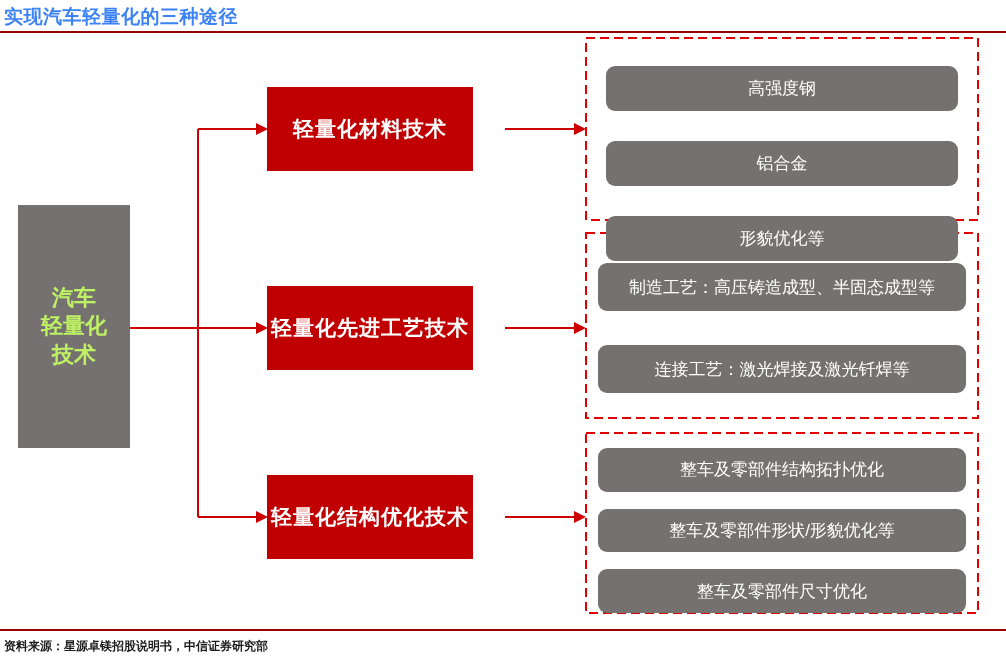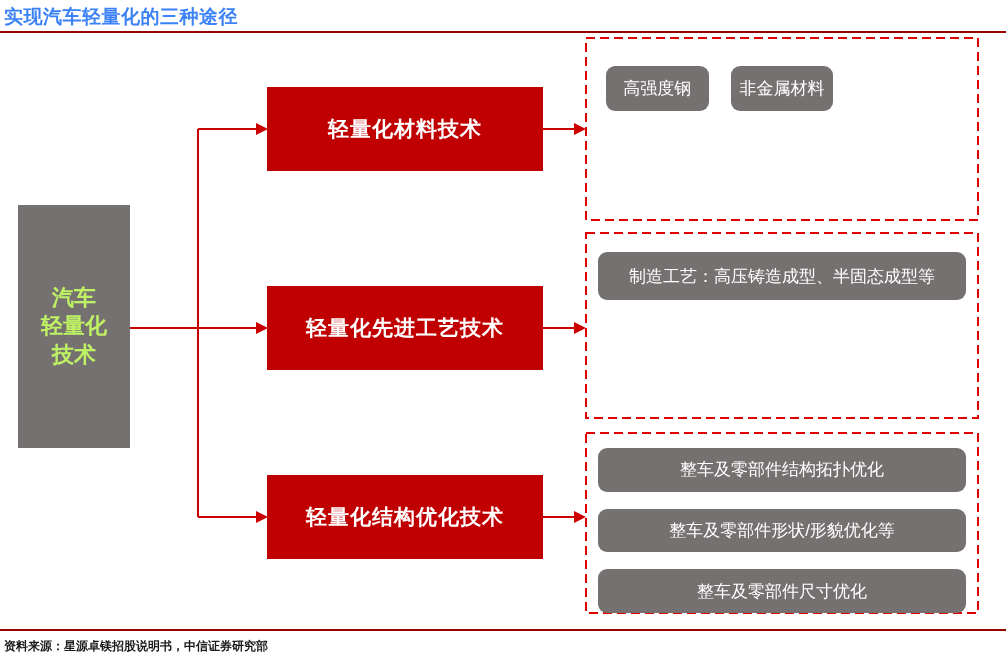--- a/index.html
+++ b/index.html
@@ -22,35 +22,35 @@
     stroke:var(--dashed-red,#e00000);stroke-width:2;fill:none;
     stroke-dasharray:9 5;
   }
   .root-box{
     position:absolute;left:18px;top:205px;width:112px;height:243px;
     background:var(--gray,#767171);color:#bef264;display:flex;
     align-items:center;justify-content:center;text-align:center;
     font-size:22px;font-weight:bold;line-height:1.3;white-space:pre-line;
   }
   .red-box{
-    position:absolute;left:267px;width:276px;height:84px;
+    position:absolute;left:267px;width:206px;height:84px;
     background:var(--box-red,#c00000);color:#fff;display:flex;
     align-items:center;justify-content:center;text-align:center;
     font-size:21px;font-weight:bold;letter-spacing:1px;white-space:nowrap;
   }
   .red-1{top:87px;}
   .red-2{top:286px;}
   .red-3{top:475px;}
   .panel{position:absolute;left:586px;width:392px;box-sizing:border-box;}
   .panel-1{
-    top:38px;height:182px;display:grid;grid-template-columns:1fr 1fr 1fr;
+    top:38px;height:182px;display:grid;grid-template-columns:1fr;
     column-gap:22px;row-gap:30px;padding:28px 20px 0;align-content:start;
   }
   .panel-2{
-    top:222px;height:185px;display:flex;flex-direction:column;
+    top:233px;height:185px;display:flex;flex-direction:column;
     gap:34px;padding:30px 12px 0;
   }
   .panel-3{
     top:433px;height:180px;display:flex;flex-direction:column;
     gap:17px;padding:15px 12px 0;
   }
   .gray-item{
     background:var(--gray,#767171);color:#fff;border-radius:9px;
     display:flex;align-items:center;justify-content:center;text-align:center;
     font-size:17px;white-space:nowrap;
@@ -111,25 +111,27 @@
   </div>
   <div class="red-box red-3">
     <span>轻量化结构优化技术</span>
   </div>
   <div class="red-box red-2">
     <span>轻量化先进工艺技术</span>
   </div>
 
   <div class="panel panel-1">
     <div class="gray-item">高强度钢</div>
-    <div class="gray-item">非金属材料</div>
+    <div class="gray-item">铝合金</div>
+    <div class="gray-item">形貌优化等</div>
   </div>
 
   <div class="panel panel-2">
     <div class="gray-item">制造工艺：高压铸造成型、半固态成型等</div>
+    <div class="gray-item">连接工艺：激光焊接及激光钎焊等</div>
   </div>
 
   <div class="panel panel-3">
     <div class="gray-item">整车及零部件结构拓扑优化</div>
     <div class="gray-item">整车及零部件形状/形貌优化等</div>
     <div class="gray-item">整车及零部件尺寸优化</div>
   </div>
 
   <div class="footer-rule"></div>
   <div class="footer">资料来源：星源卓镁招股说明书，中信证券研究部</div>

